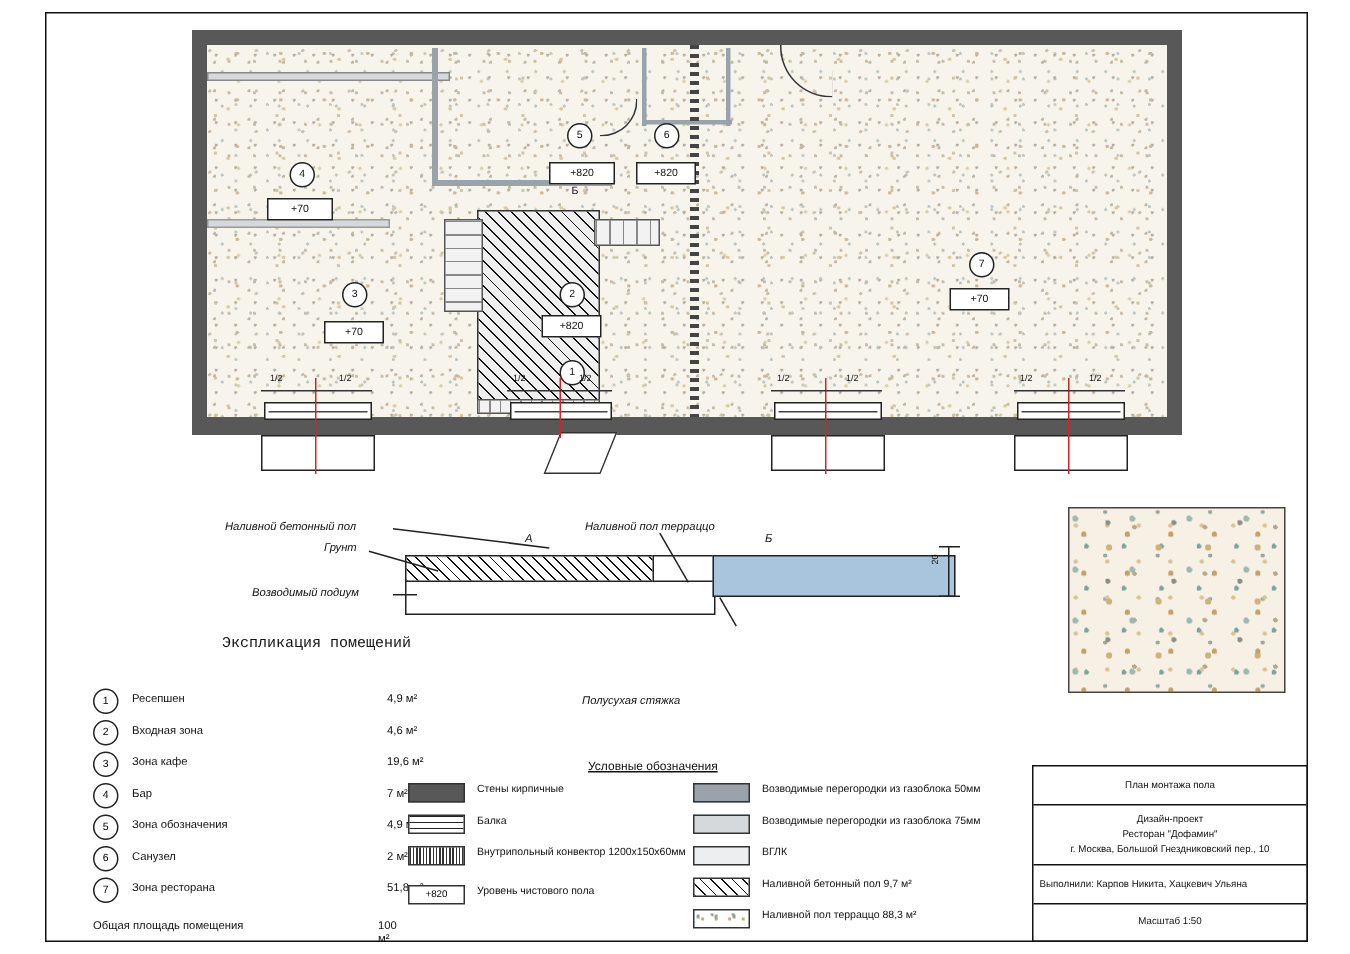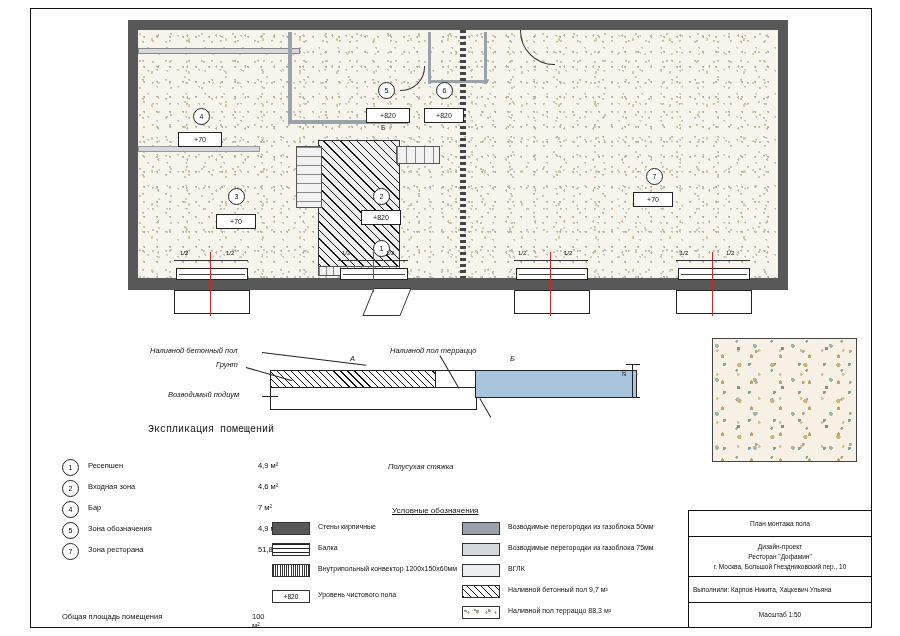--- a/index.html
+++ b/index.html
@@ -232,28 +232,38 @@
       <div class="num">1</div>
       <div class="nm">Ресепшен</div>
       <div class="ar">4,9 м²</div>
     </div>
     <div class="roomrow">
       <div class="num">2</div>
       <div class="nm">Входная зона</div>
       <div class="ar">4,6 м²</div>
     </div>
     <div class="roomrow">
+      <div class="num">3</div>
+      <div class="nm">Зона кафе</div>
+      <div class="ar">19,6 м²</div>
+    </div>
+    <div class="roomrow">
       <div class="num">4</div>
       <div class="nm">Бар</div>
       <div class="ar">7 м²</div>
     </div>
     <div class="roomrow">
       <div class="num">5</div>
       <div class="nm">Зона обозначения</div>
       <div class="ar">4,9 м²</div>
+    </div>
+    <div class="roomrow">
+      <div class="num">6</div>
+      <div class="nm">Санузел</div>
+      <div class="ar">2 м²</div>
     </div>
     <div class="roomrow">
       <div class="num">7</div>
       <div class="nm">Зона ресторана</div>
       <div class="ar">51,8 м²</div>
     </div>
   </div>
   <div class="totalrow">
     <span>Общая площадь помещения</span>
     <span class="ar">100 м²</span>

